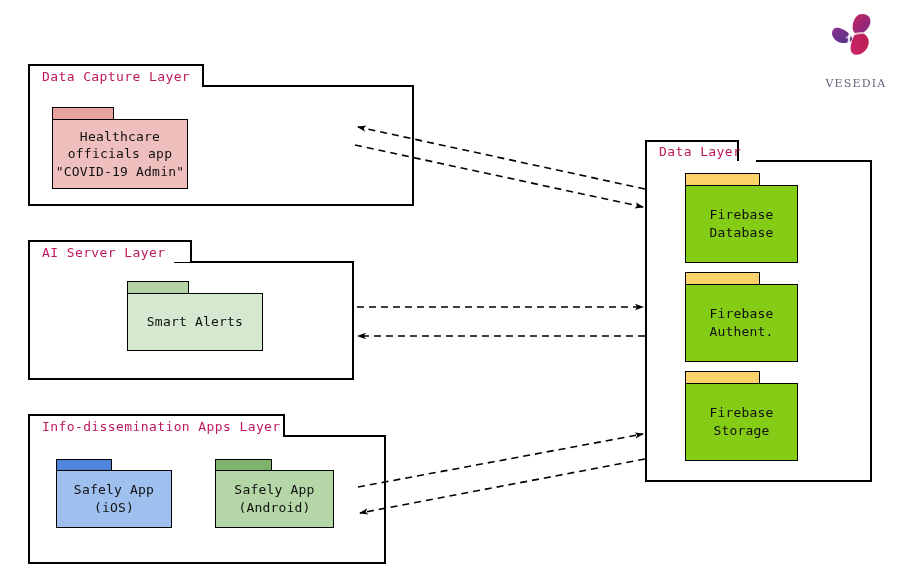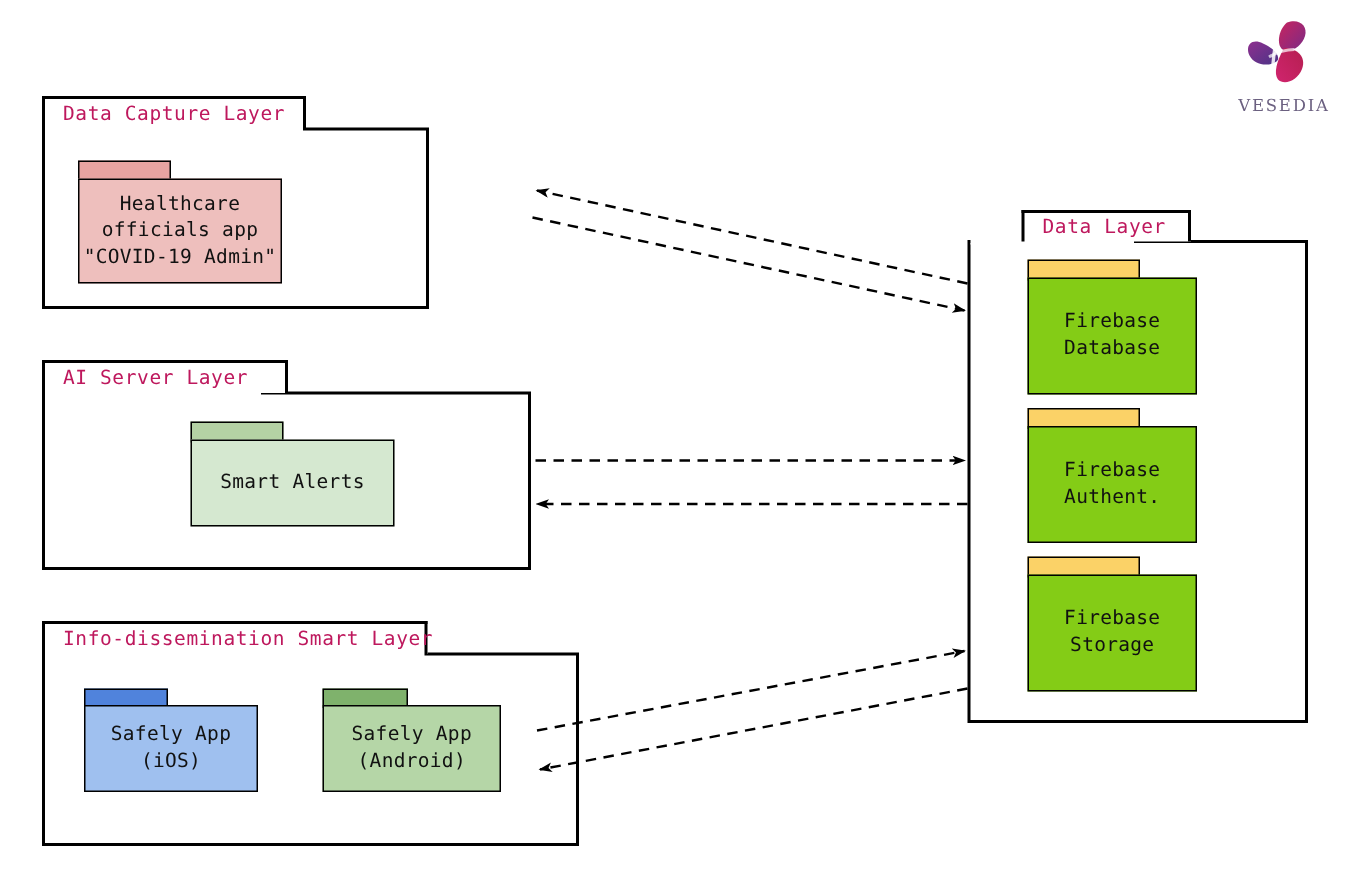--- a/index.html
+++ b/index.html
@@ -104,21 +104,21 @@
     top: 8px;
     width: 76px;
     height: 68px;
     text-align: center;
   }
   #logo .logo-word {
     font-family: "DejaVu Serif", "Liberation Serif", serif;
     font-size: 11px;
     letter-spacing: 1.2px;
     color: #6b6080;
-    margin-top: 0;
+    margin-top: 13px;
   }
 </style>
 </head>
 <body>
 
 <div id="canvas">
 
   <div id="logo">
     <svg width="76" height="52" viewBox="0 0 76 52">
       <defs>
@@ -143,59 +143,59 @@
       <path d="M38 24 C47 24, 53 30, 50 38 C47 46, 38 49, 34 45 C31 41, 33 33, 38 24 Z" fill="url(#gC)"></path>
 
       <path d="M34 12 C32 20, 31 30, 30 42" stroke="#ffffff" stroke-width="2.2" fill="none" opacity="0.85"></path>
       <path d="M28 30 C33 27, 39 25, 45 25" stroke="#ffffff" stroke-width="2" fill="none" opacity="0.7"></path>
     </svg>
     <div class="logo-word">VESEDIA</div>
   </div>
 
   <div class="layer-tab" style="left:28px; top:64px; width:176px; height:22px;">Data Capture Layer</div>
   <div class="layer-tab-mask" style="left:30px; top:85px; width:172px;"></div>
-  <div class="layer" style="left:28px; top:85px; width:258px; height:121px;">
+  <div class="layer" style="left:28px; top:85px; width:386px; height:121px;">
 
     <div class="folder f-pink" style="left:22px; top:20px; width:136px; height:82px;">
       <div class="tab" style="width:62px; height:14px;"></div>
       <div class="body" style="top:12px; width:136px; height:70px;">Healthcare
 officials app
 "COVID-19 Admin"</div>
     </div>
 
   </div>
 
   <div class="layer-tab" style="left:28px; top:240px; width:164px; height:22px;">AI Server Layer</div>
   <div class="layer-tab-mask" style="left:30px; top:261px; width:144px;"></div>
   <div class="layer" style="left:28px; top:261px; width:326px; height:119px;padding-left:39px;">
 
     <div class="folder f-green" style="left:97px; top:18px; width:136px; height:70px;">
       <div class="tab" style="width:62px; height:14px;"></div>
       <div class="body" style="top:12px; width:136px; height:58px;">Smart Alerts</div>
     </div>
   </div>
 
-  <div class="layer-tab" style="left:28px; top:414px; width:257px; height:22px;">Info-dissemination Smart Layer</div>
+  <div class="layer-tab" style="left:28px; top:414px; width:257px; height:22px;">Info-dissemination Apps Layer</div>
   <div class="layer-tab-mask" style="left:30px; top:435px; width:253px;"></div>
   <div class="layer" style="left:28px; top:435px; width:358px; height:129px;">
 
     <div class="folder f-blue" style="left:26px; top:22px; width:116px; height:69px;">
       <div class="tab" style="width:56px; height:13px;"></div>
       <div class="body" style="top:11px; width:116px; height:58px;">Safely App
 (iOS)</div>
     </div>
 
     <div class="folder f-green2" style="left:185px; top:22px; width:119px; height:69px;">
       <div class="tab" style="width:57px; height:13px;"></div>
       <div class="body" style="top:11px; width:119px; height:58px;">Safely App
 (Android)</div>
     </div>
   </div>
 
-  <div class="layer-tab" style="left:681px; top:140px; width:113px; height:21px;">Data Layer</div>
+  <div class="layer-tab" style="left:645px; top:140px; width:94px; height:21px;">Data Layer</div>
   <div class="layer-tab-mask" style="left:647px; top:160px; width:109px;"></div>
   <div class="layer" style="left:645px; top:160px; width:227px; height:322px;">
 
     <div class="folder f-yellow" style="left:38px; top:11px; width:113px; height:90px;">
       <div class="tab" style="width:75px; height:14px;"></div>
       <div class="body" style="top:12px; width:113px; height:78px;">Firebase
 Database</div>
     </div>
 
     <div class="folder f-yellow" style="left:38px; top:110px; width:113px; height:90px;">

